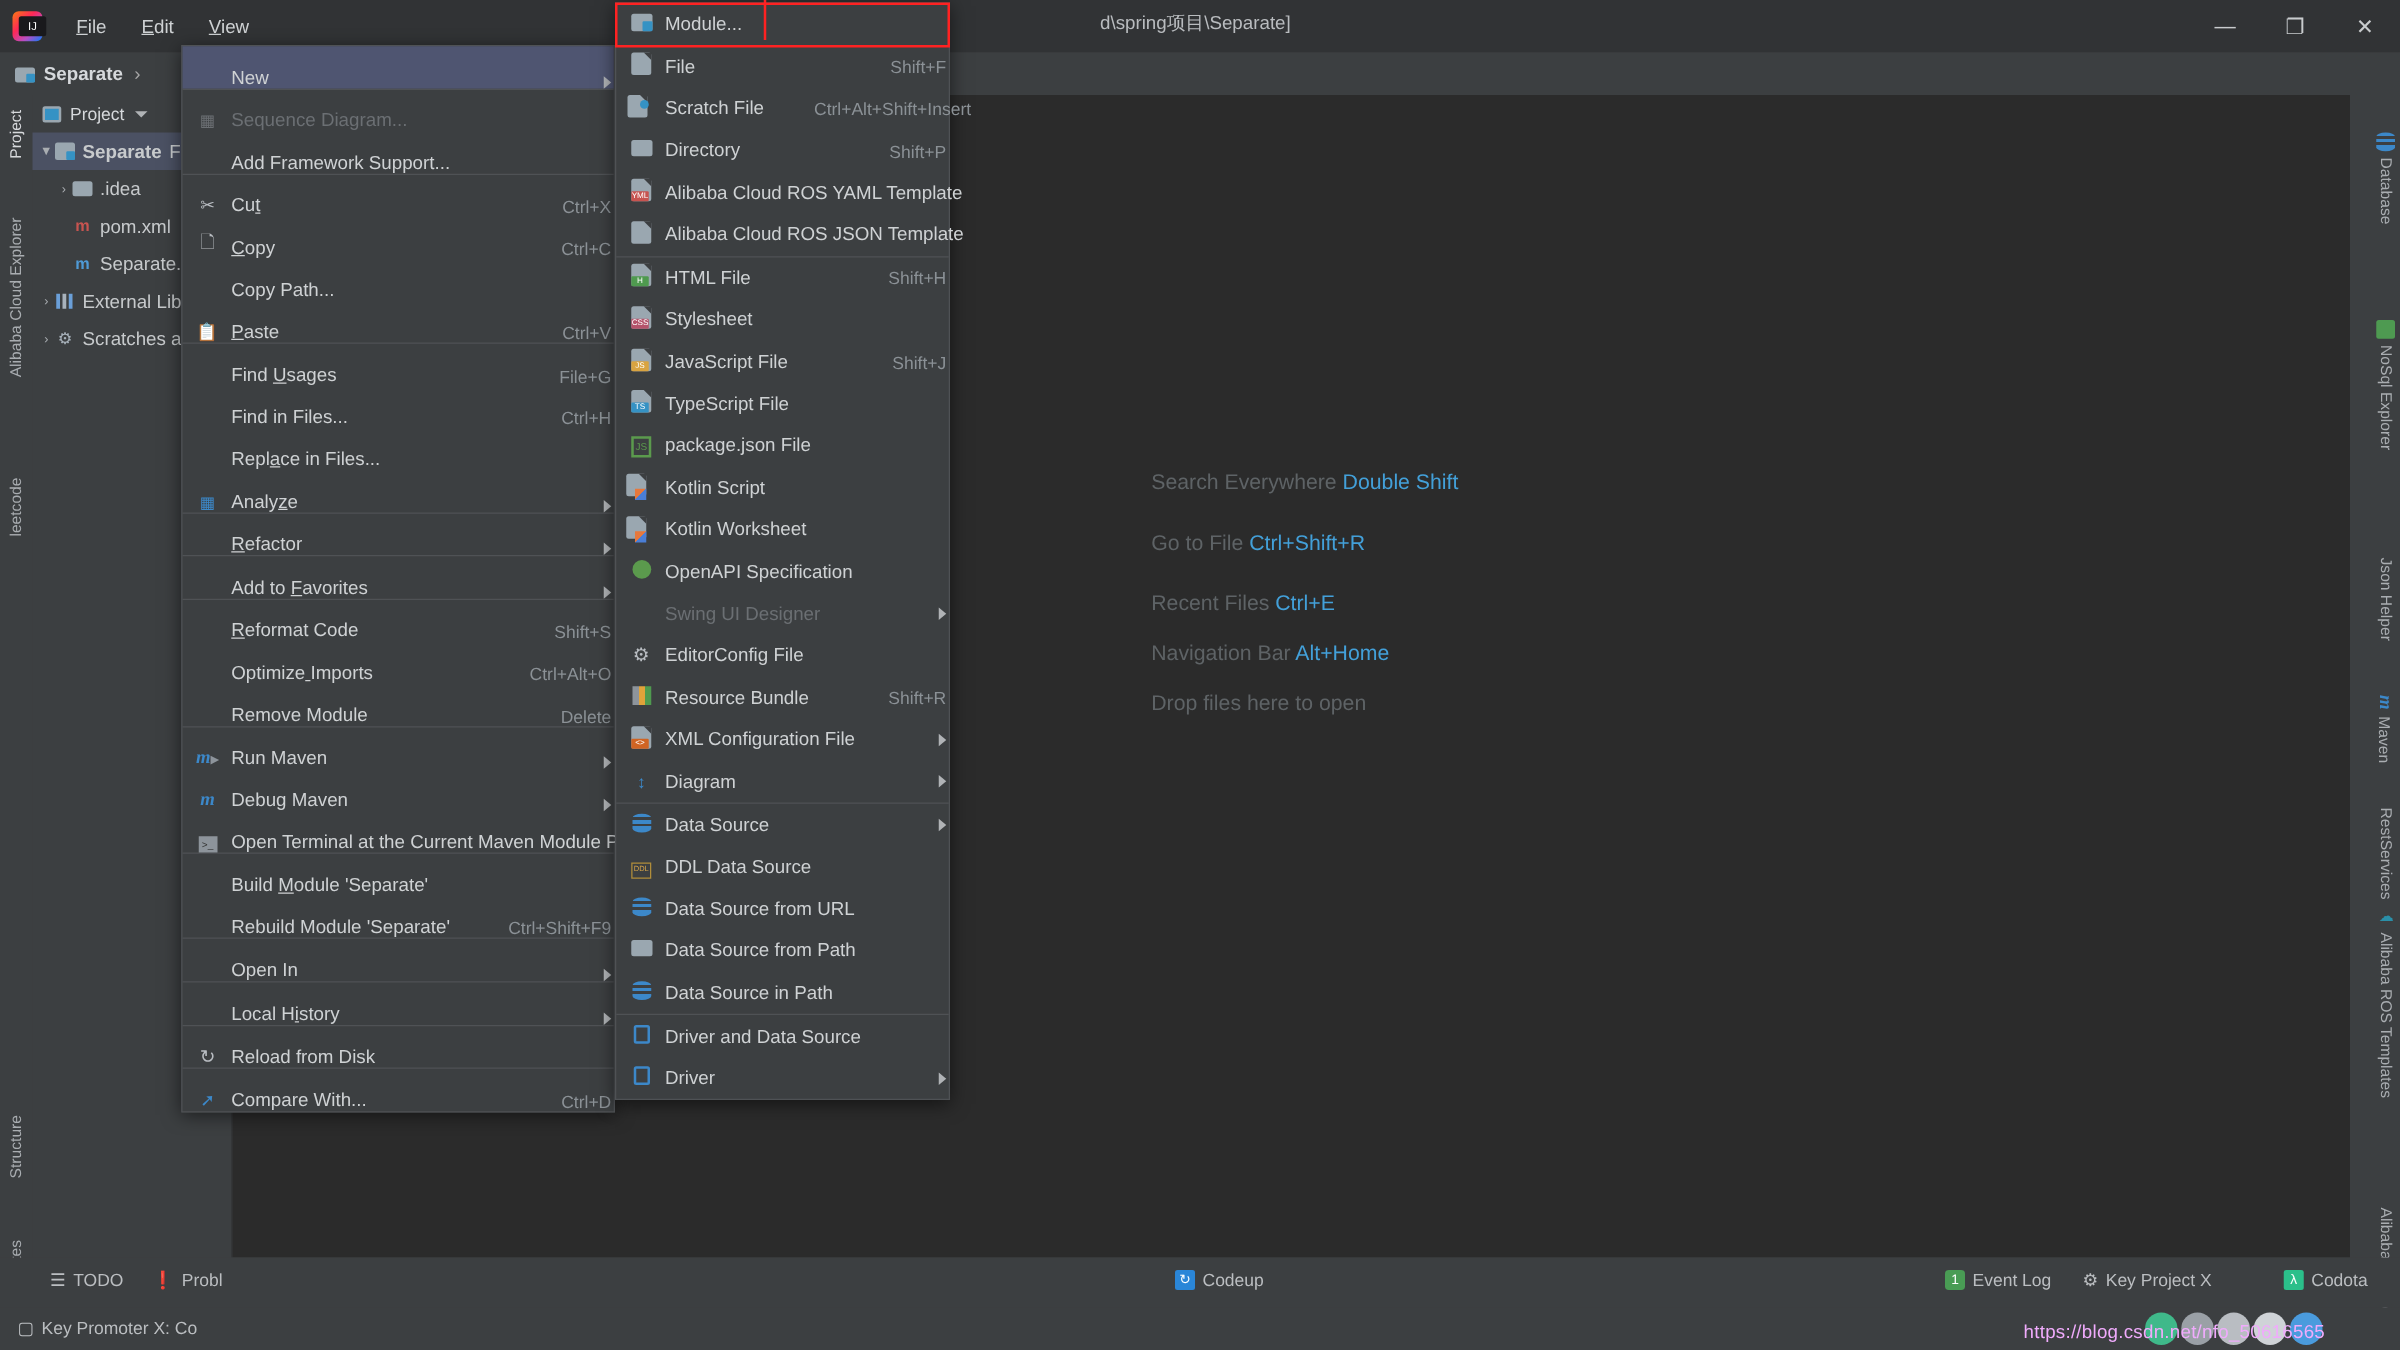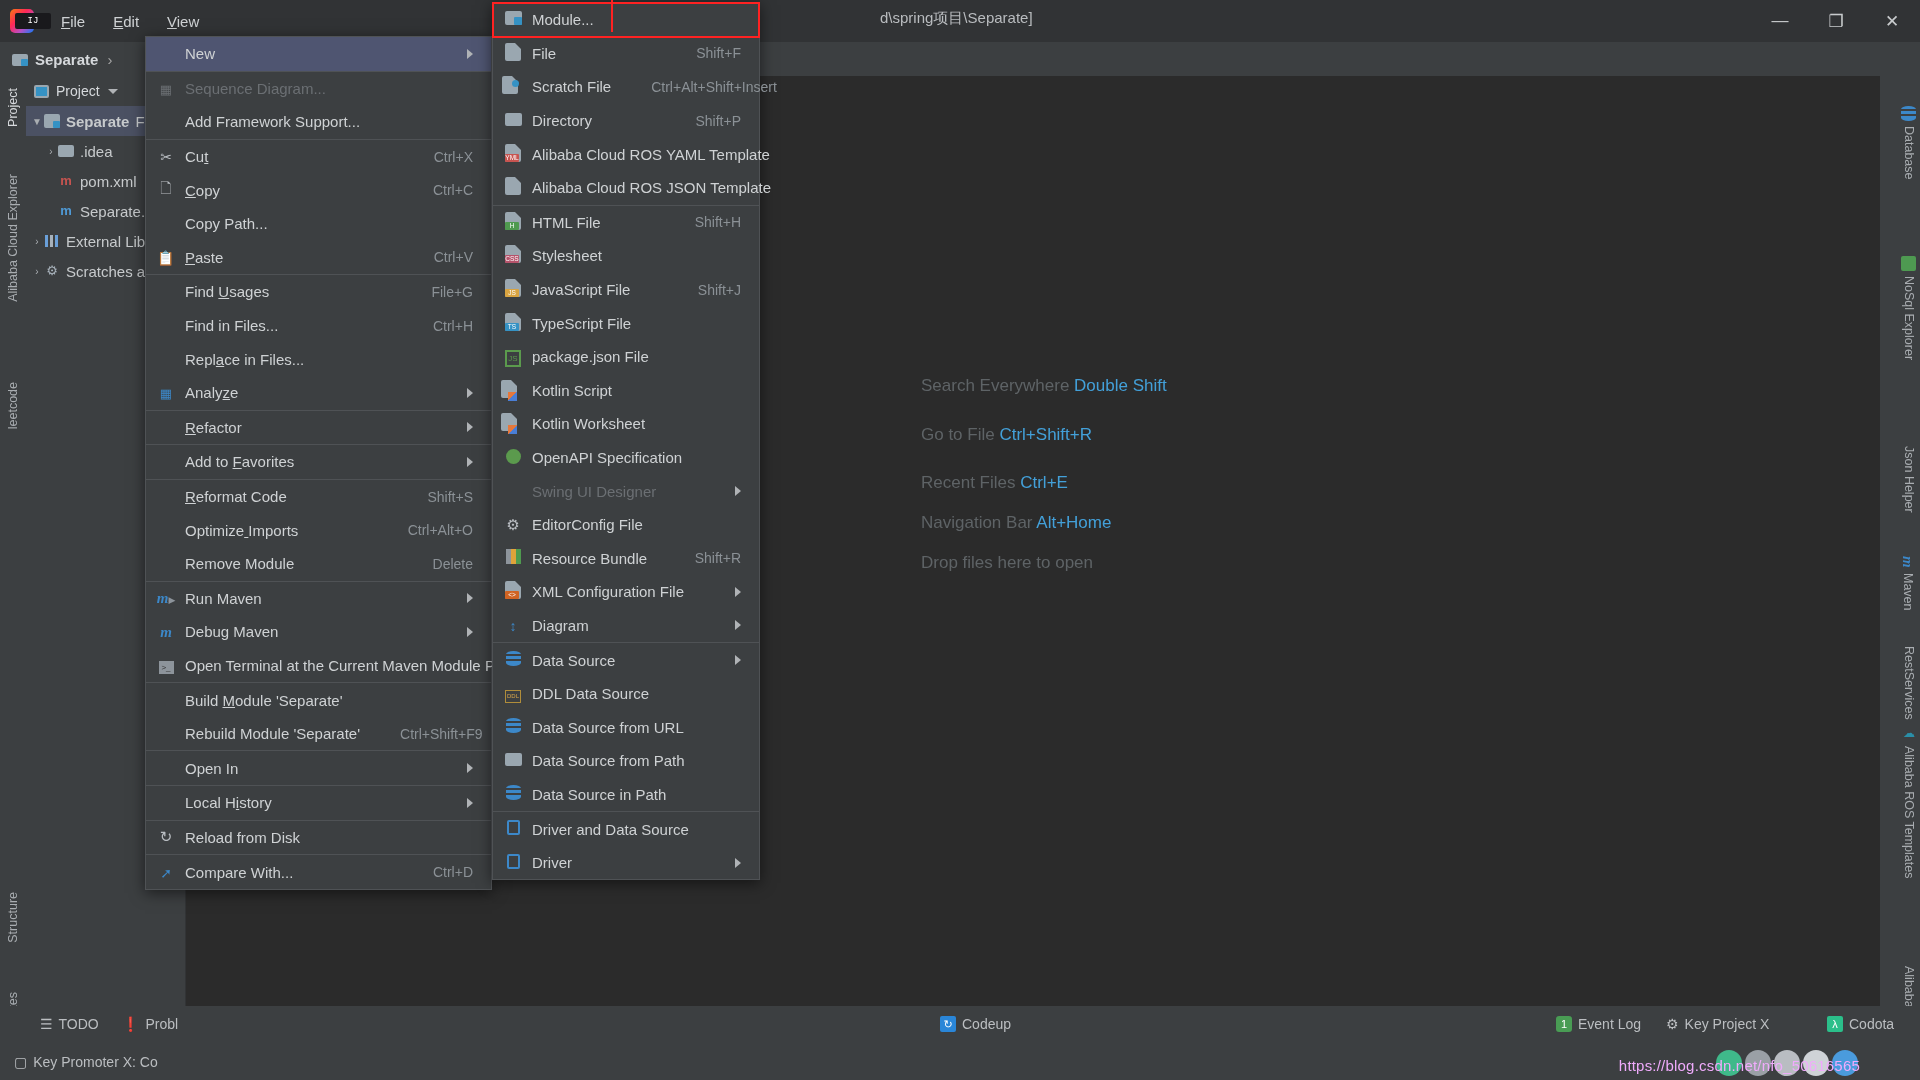--- a/index.html
+++ b/index.html
@@ -11,23 +11,23 @@
     position: relative;
   }
   
   #titlebar {
     position:absolute; left:0; top:0; width:1920px; height:42px;
     background:#313335; display:flex; align-items:center;
   }
   .ij-logo { width:26px; height:26px; margin-left:9px; margin-right:14px; position:relative; }
   .ij-logo .sq { position:absolute; inset:1px; border-radius:5px;
      background:linear-gradient(135deg,#f97a12 0%, #fe2857 38%, #b74fc5 68%, #087cfa 100%); }
-  .ij-logo .lbl { position:absolute; left:6px; top:5px; width:36px; height:16px;
+  .ij-logo .lbl { position:absolute; left:6px; top:5px; width:22px; height:16px;
      background:#19191c; border-radius:2px; color:#fff; font-size:9px;
-     font-family:Liberation Mono, monospace; text-align:center; line-height:16px; }
+     font-family:Liberation Sans, sans-serif; text-align:center; line-height:16px; }
   .menu-top { display:flex; gap:4px; }
   .menu-top > div { padding:4px 12px; font-size:15px; color:#cfd2d4; cursor:default; }
   .menu-top u { text-decoration:underline; }
   #winpath { position:absolute; left:880px; top:9px; font-size:15px; color:#b9bcbf; white-space:nowrap; }
   .wincontrols { position:absolute; right:0; top:0; height:42px; display:flex; align-items:center; }
   .wincontrols div { width:56px; height:42px; display:flex; align-items:center; justify-content:center;
      color:#c8cbcd; font-size:17px; }
   
   #navbar {
     position:absolute; left:0; top:42px; width:1920px; height:34px;
@@ -96,32 +96,32 @@
   .sb-item { position:absolute; display:flex; align-items:center; gap:6px; font-size:14px; color:#bbbec1;
      white-space:nowrap; }
   .badge-green { background:#499c54; color:#fff; font-size:11px; border-radius:3px;
       width:16px;height:16px;display:flex;align-items:center;justify-content:center; }
   .sq-ico { width:16px;height:16px;border-radius:2px;display:inline-block; }
   
   .menu {
     position:absolute; background:#3c3f41; border:1px solid #4f5255;
     box-shadow:0 3px 14px rgba(0,0,0,.55); padding:0; z-index:40;
   }
-  .mi { height:42px; display:flex; align-items:center; padding:0 18px 0 10px;
+  .mi { height:42px; display:flex; align-items:center; padding:0 2px 0 10px;
         font-size:15px; color:#cfd2d4; white-space:nowrap; }
   .mi.hl { background:#4f5571; }
   .mi.disabled { color:#6b6f73; }
   .mi .ic { width:20px; flex:0 0 20px; margin-right:9px; display:flex; align-items:center; justify-content:center; }
   .mi .lbl { flex:1 1 auto; }
   .mi .acc { color:#8b9196; font-size:14px; margin-left:40px; }
   .mi .sub { width:0;height:0;border-top:5px solid transparent;border-bottom:5px solid transparent;
       border-left:6px solid #b0b3b6; margin-left:18px; }
   .msep { height:1px; background:#4f5255; margin:0; }
   #menu1 { left:145px; top:36px; width:347px; }
-  #menu1 .mi { height:33.6px; }
+  #menu1 .mi { height:33.6px;align-items:flex-end; }
   #menu2 { left:492px; top:2px; width:268px; }
   #menu2 .mi { height:33.6px; }
   .hlbox { position:absolute; left:492px; top:2px; width:268px; height:36px;
       border:2px solid #ff2222; z-index:60; pointer-events:none; }
   .hlbox2 { position:absolute; left:611px; top:0px; width:2px; height:32px; background:#ff2222; z-index:60;}
   
   .fi { width:16px;height:18px;background:#9aa7b0;border-radius:2px;position:relative;display:inline-block; }
   .fi:after{content:"";position:absolute;right:0;top:0;border-top:6px solid #3c3f41;border-left:6px solid transparent;}
   .fi .tag{position:absolute;left:0;bottom:0;width:14px;height:8px;font-size:6.5px;color:#fff;
      text-align:center;line-height:8px;font-family:"Liberation Sans",sans-serif;border-radius:1px;}

